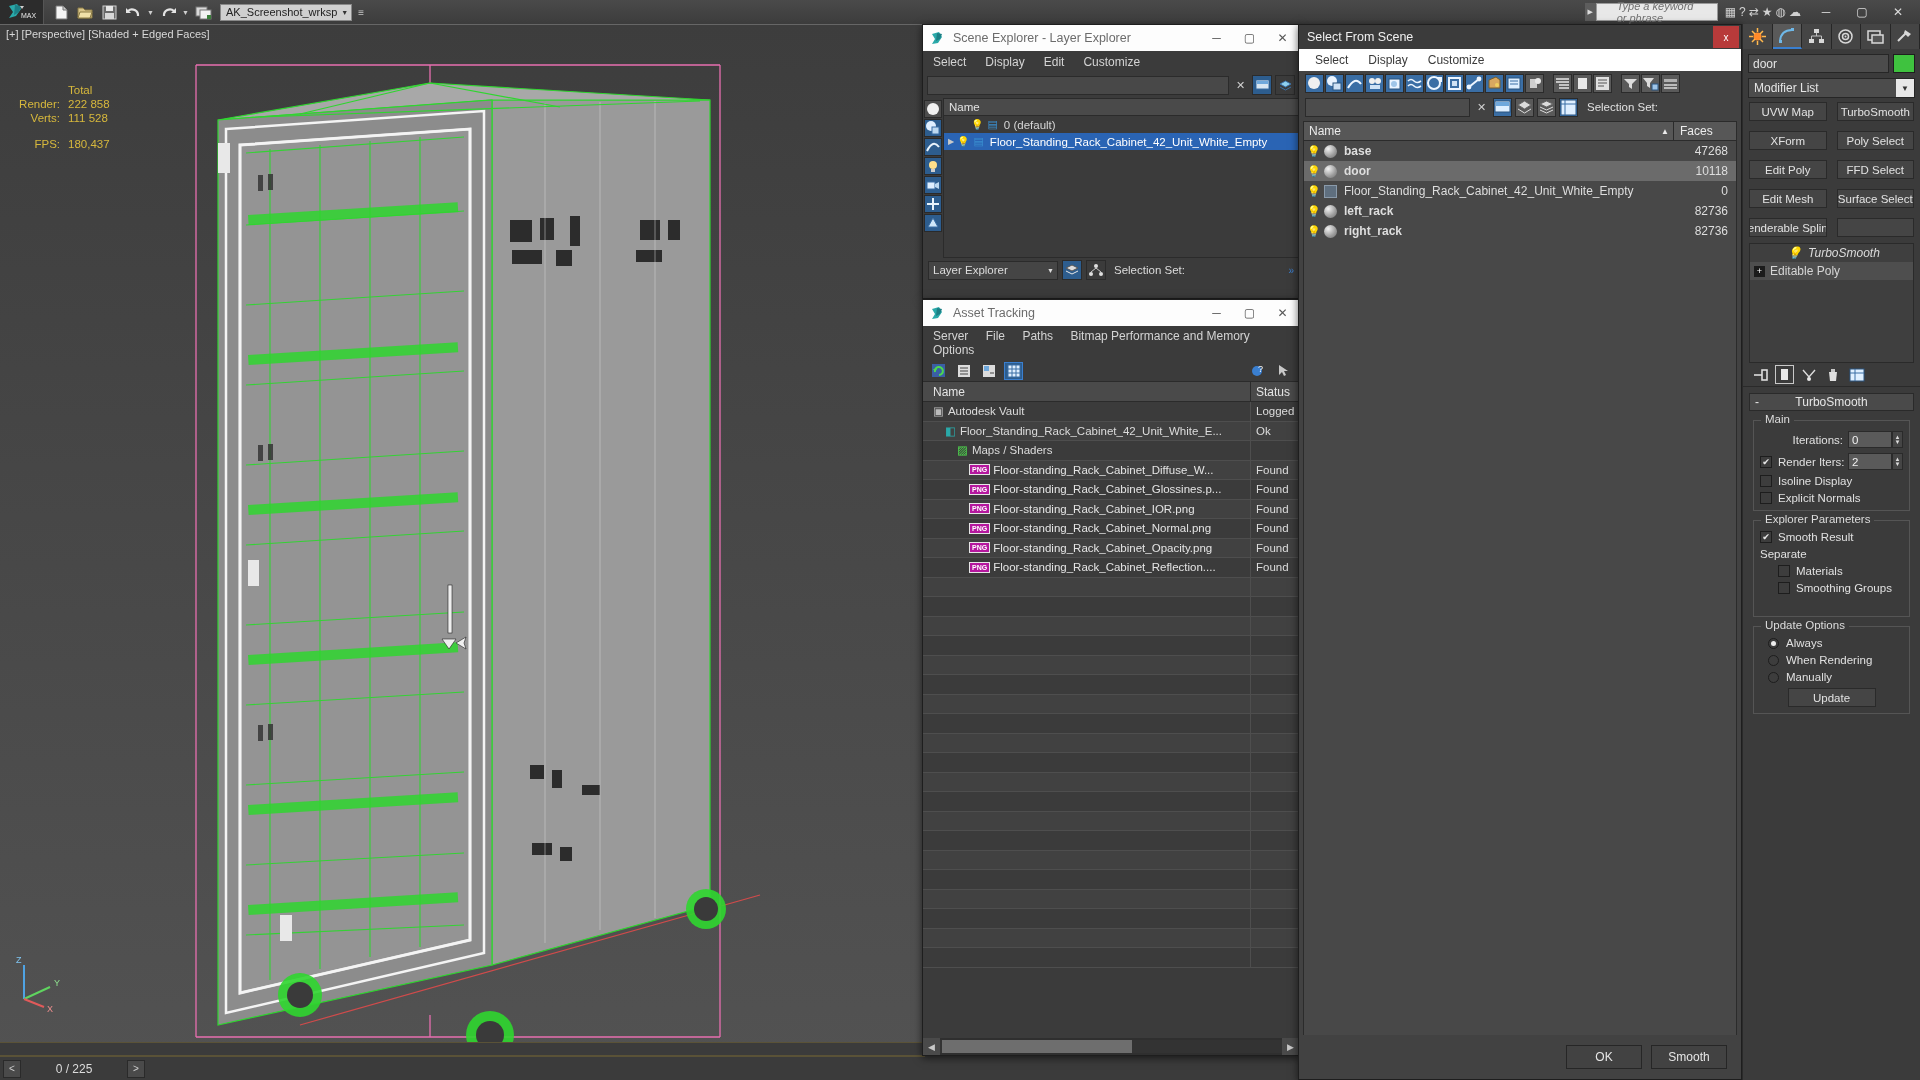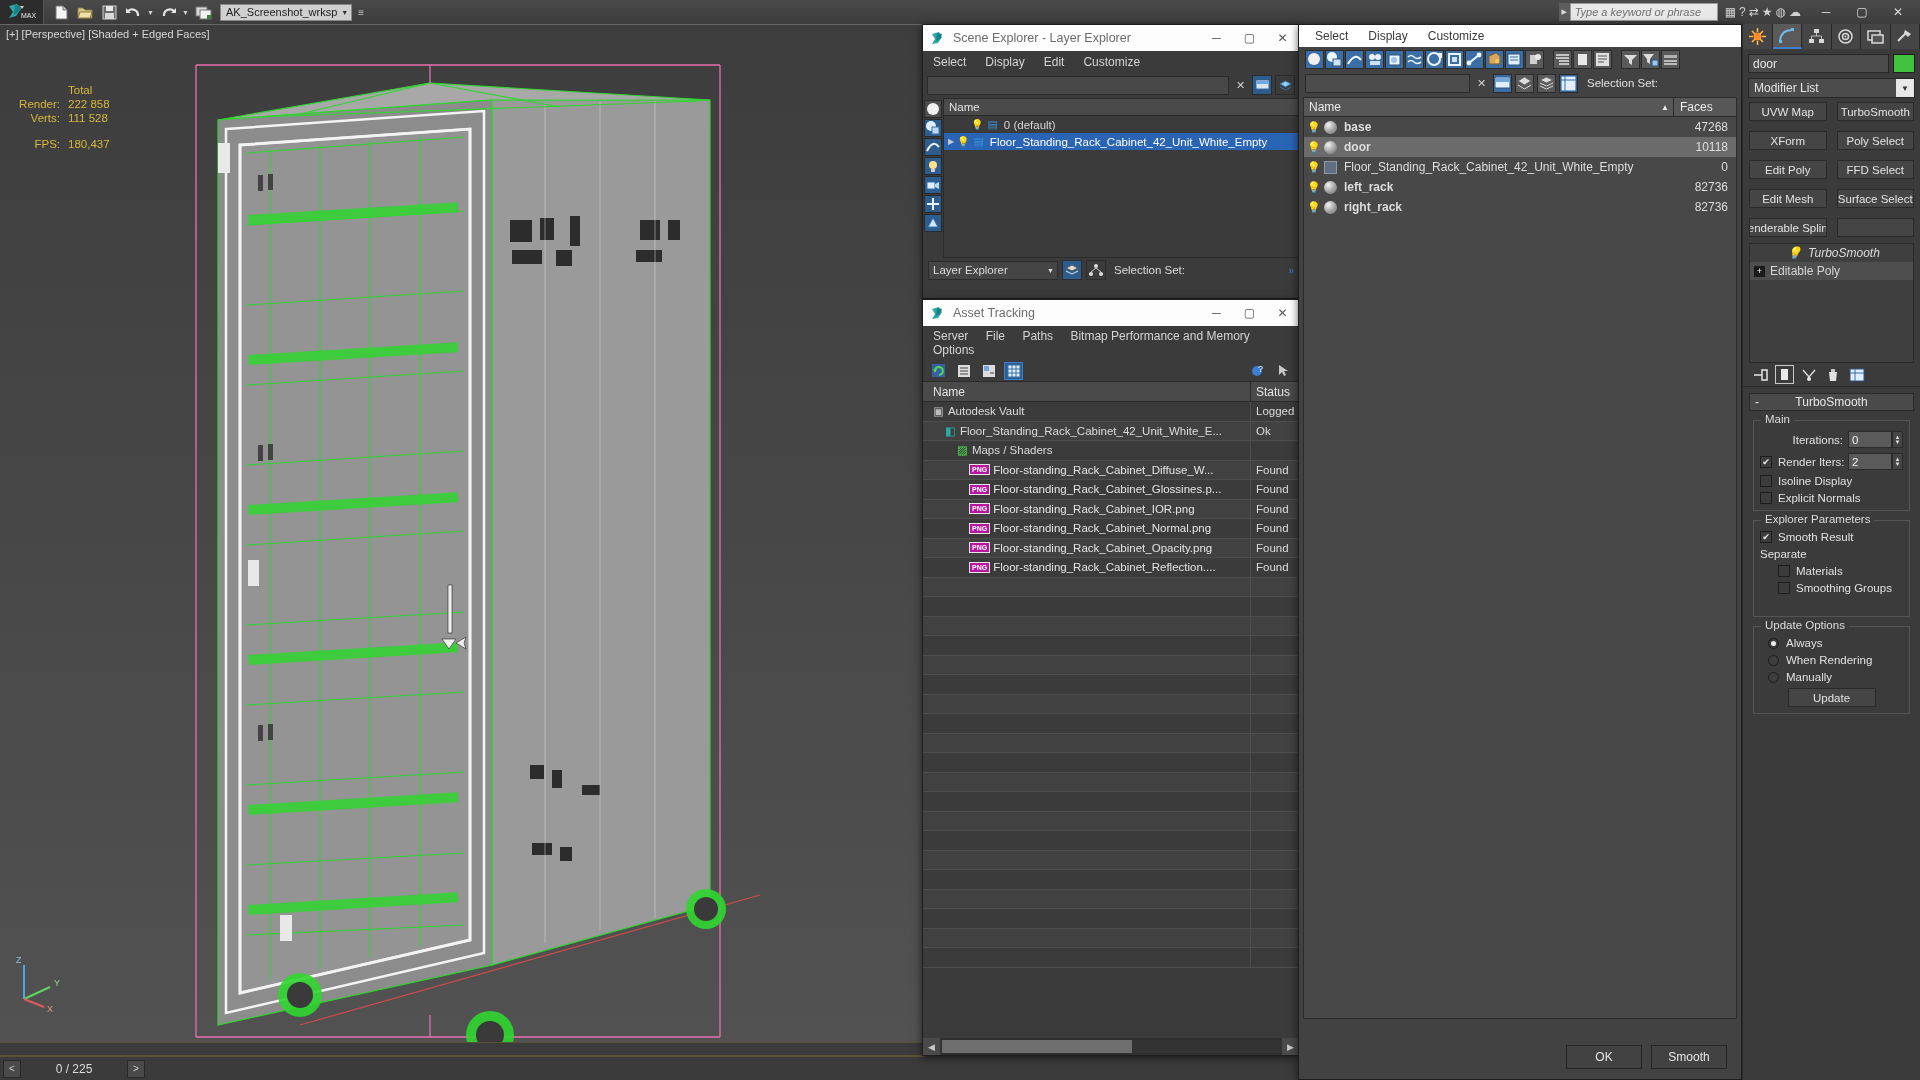--- a/index.html
+++ b/index.html
@@ -20,22 +20,22 @@
   .wrksp { height:17px; background:#cfcfcf; color:#222; font-size:11px; padding:0 14px 0 5px;
     display:flex; align-items:center; border:1px solid #888; position:relative; margin-left:4px;}
   .wrksp .dd { position:absolute; right:3px; font-size:7px; color:#333; }
   .tb-dblcaret { margin-left:4px; color:#c8c8c8; font-size:10px; line-height:9px; }
   .apptitle { position:absolute; left:0; right:0; text-align:center; font-size:12px;
     color:#cfcfcf; pointer-events:none; }
   .title-right { margin-left:auto; display:flex; align-items:center; padding-right:4px; gap:1px;}
   .searchwrap { display:flex; align-items:center; height:18px; }
   .searchwrap .arr { width:11px; height:18px; background:#5d5d5d; color:#ddd; font-size:7px;
     display:flex; align-items:center; justify-content:center; }
-  .searchbox { width:148px; height:18px; background:#e8e8e8; color:#707070; font-style:italic;
-    font-size:11px; padding:0 4px; display:flex; align-items:center; border:1px solid #9a9a9a; }
+  .searchbox { width:122px; height:18px; background:#e8e8e8; color:#707070; font-style:italic;
+    font-size:11px; padding:0 20px; display:flex; align-items:center; border:1px solid #9a9a9a; }
   .helpicons { display:flex; align-items:center; gap:3px; padding:0 6px; }
   .helpicons span { color:#d0d0d0; font-size:12px; }
   .winbtns { display:flex; align-items:center; }
   .winbtn { width:36px; height:24px; display:flex; align-items:center; justify-content:center;
     color:#dcdcdc; font-size:12px; }
 
   
   .viewport { position:absolute; left:0; top:24px; width:925px; height:1032px;
     background:#4b4b4b; overflow:hidden; border-top:1px solid #666; }
   .vp-label { position:absolute; left:6px; top:3px; font-size:11px; color:#d8d8d8; }
@@ -812,20 +812,24 @@
     <div class="at-hscroll">
       <div class="ar">◀</div>
       <div class="track">
         <div class="thumb"></div>
       </div>
       <div class="ar">▶</div>
     </div>
   </div>
 
   <div class="win" id="selectFromScene">
+    <div class="sfs-head">
+      <span>Select From Scene</span>
+      <div class="sfs-x">x</div>
+    </div>
     <div class="sfs-menu">
       <span>Select</span>
       <span>Display</span>
       <span>Customize</span>
     </div>
     <div class="sfs-tb">
       <div class="sfs-ic">
         <svg width="17" height="17" viewBox="0 0 17 17">
             <circle cx="8" cy="8" r="6" fill="#f0f0f0"></circle>
           </svg></div>

